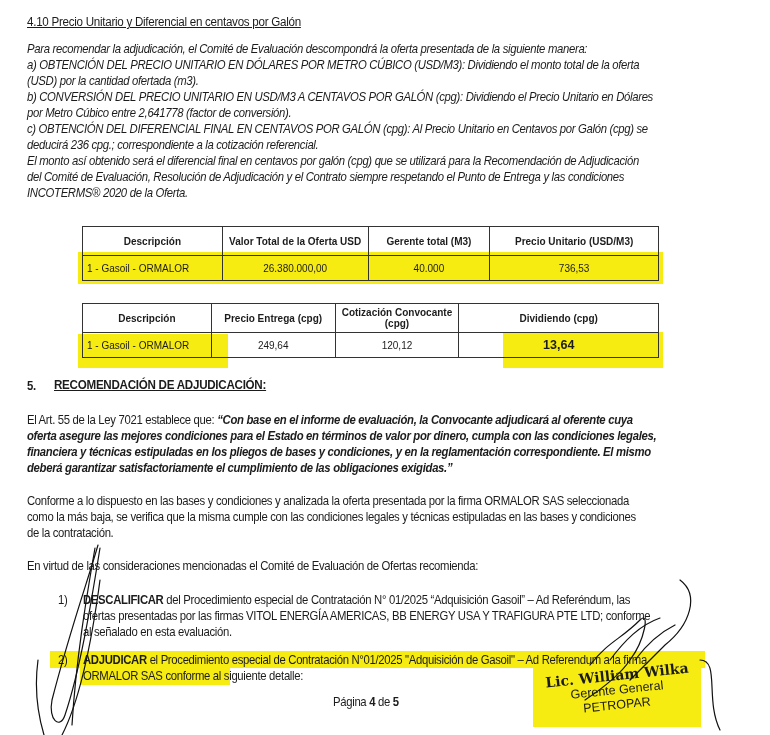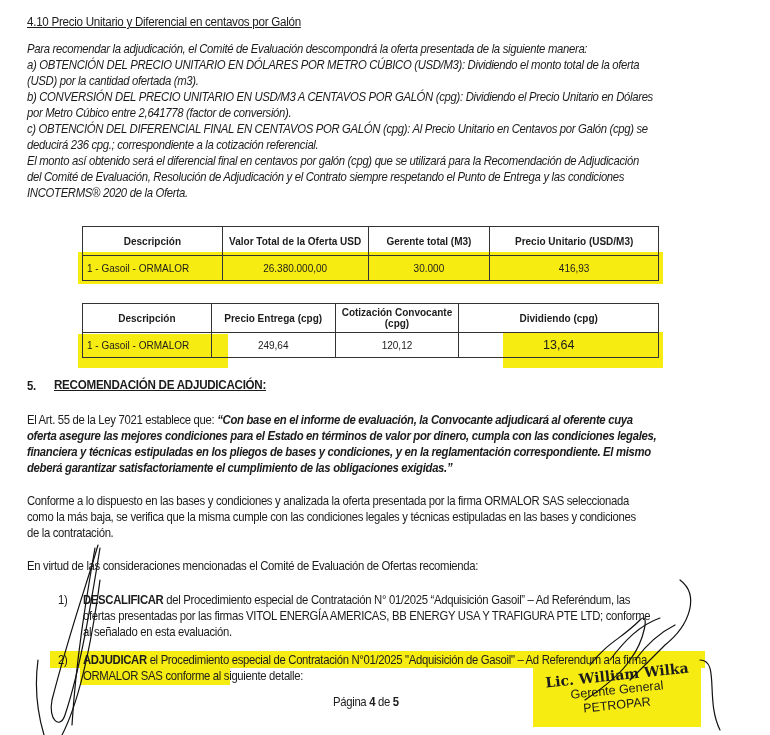--- a/index.html
+++ b/index.html
@@ -48,22 +48,22 @@
   <tbody>
       <tr class="head">
     <td>Descripción</td>
     <td>Valor Total de la Oferta USD</td>
     <td>Gerente total (M3)</td>
     <td>Precio Unitario (USD/M3)</td>
   </tr>
   <tr>
     <td class="left">1 - Gasoil - ORMALOR</td>
     <td>26.380.000,00</td>
-    <td>30.000</td>
-    <td>416,93</td>
+    <td>40.000</td>
+    <td>736,53</td>
   </tr>
 </tbody>
   </table>
 
 <div class="hlrow" style="left:78px; top:334px; width:150px; height:34px;"></div>
 <div class="hlrow" style="left:503px; top:332px; width:160px; height:36px;"></div>
 <table class="doc" style="left:82px; top:303px; width:577px;">
   <colgroup>
       <col style="width:129px">
       <col style="width:124px">
@@ -74,21 +74,21 @@
       <tr class="head">
     <td>Descripción</td>
     <td>Precio Entrega (cpg)</td>
     <td>Cotización Convocante (cpg)</td>
     <td>Dividiendo (cpg)</td>
   </tr>
   <tr>
     <td class="left">1 - Gasoil - ORMALOR</td>
     <td>249,64</td>
     <td>120,12</td>
-    <td style="font-weight:normal; font-size:12.5px;">13,64</td>
+    <td style="font-weight:bold; font-size:12.5px;">13,64</td>
   </tr>
 </tbody>
   </table>
 
 <div class="abs txt sec5" style="left:27px; top:378px;">5.</div>
 <div class="abs heading sec5" style="left:54px; top:378px;">RECOMENDACIÓN DE ADJUDICACIÓN:</div>
 
 <div class="abs txt" style="left:27px; top:412px;">
   <span>El Art. 55 de la Ley 7021 establece que: </span><span class="strong">“Con base en el informe de evaluación, la Convocante adjudicará al oferente cuya</span>
 </div>

